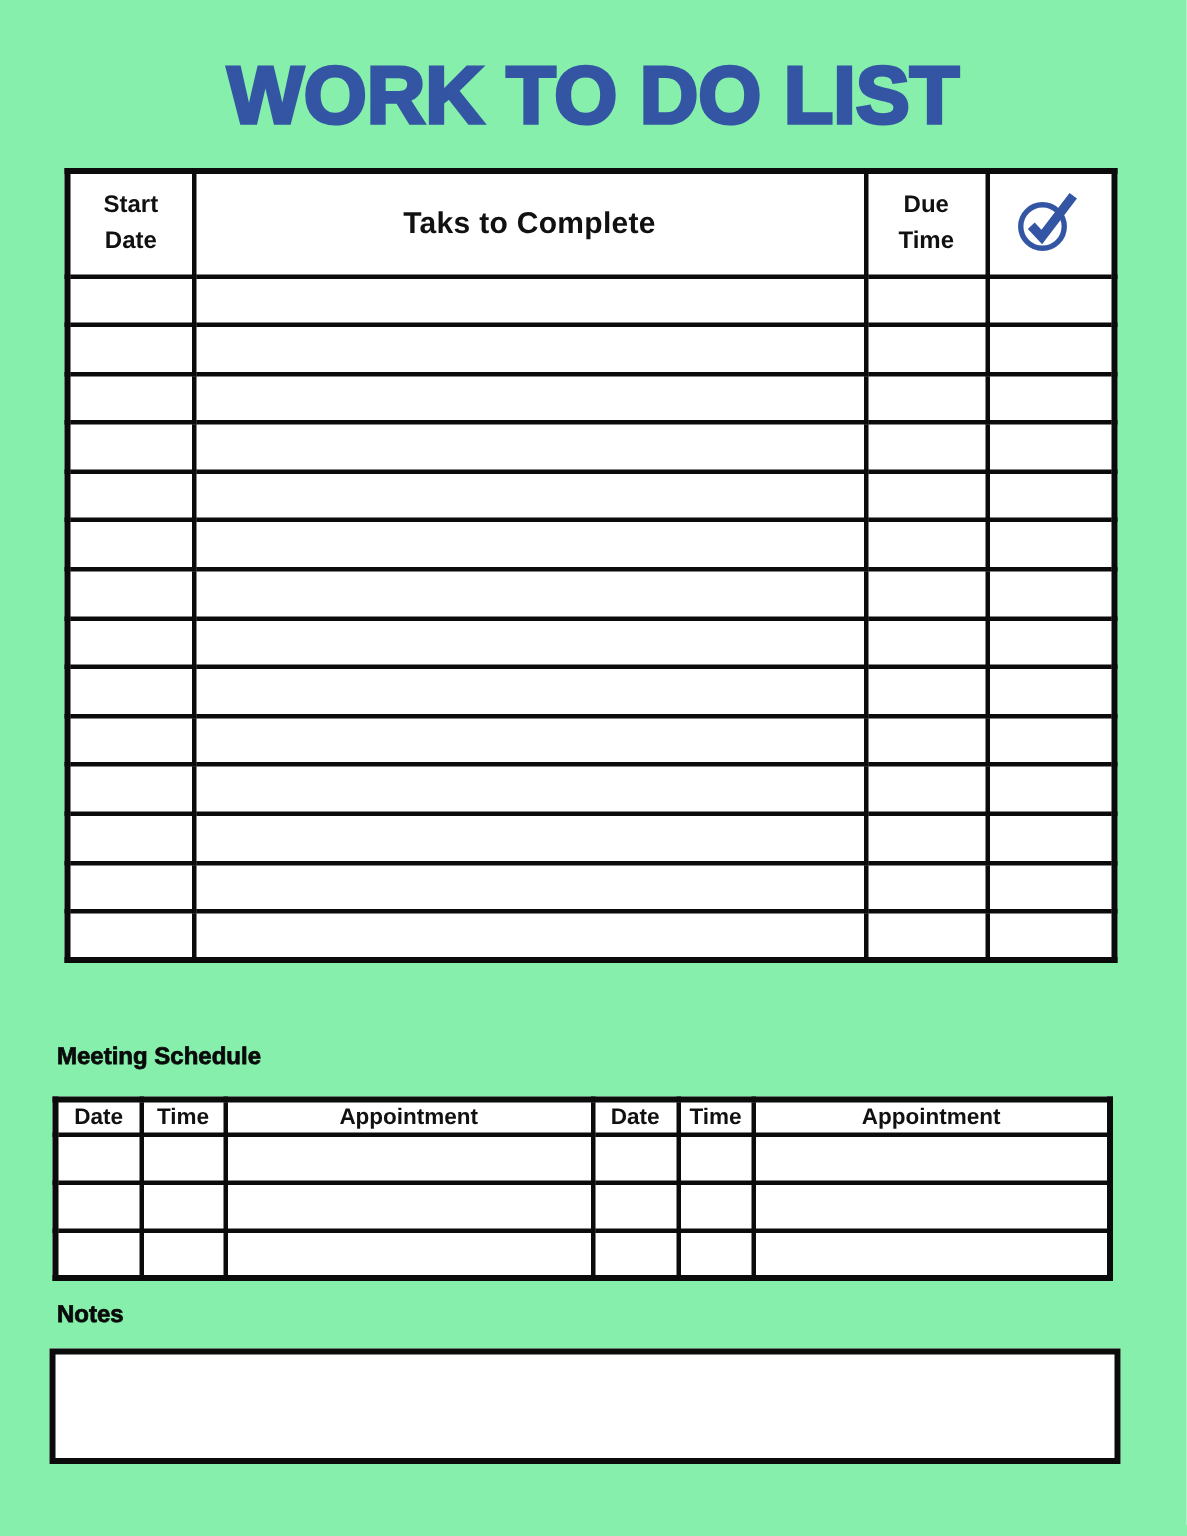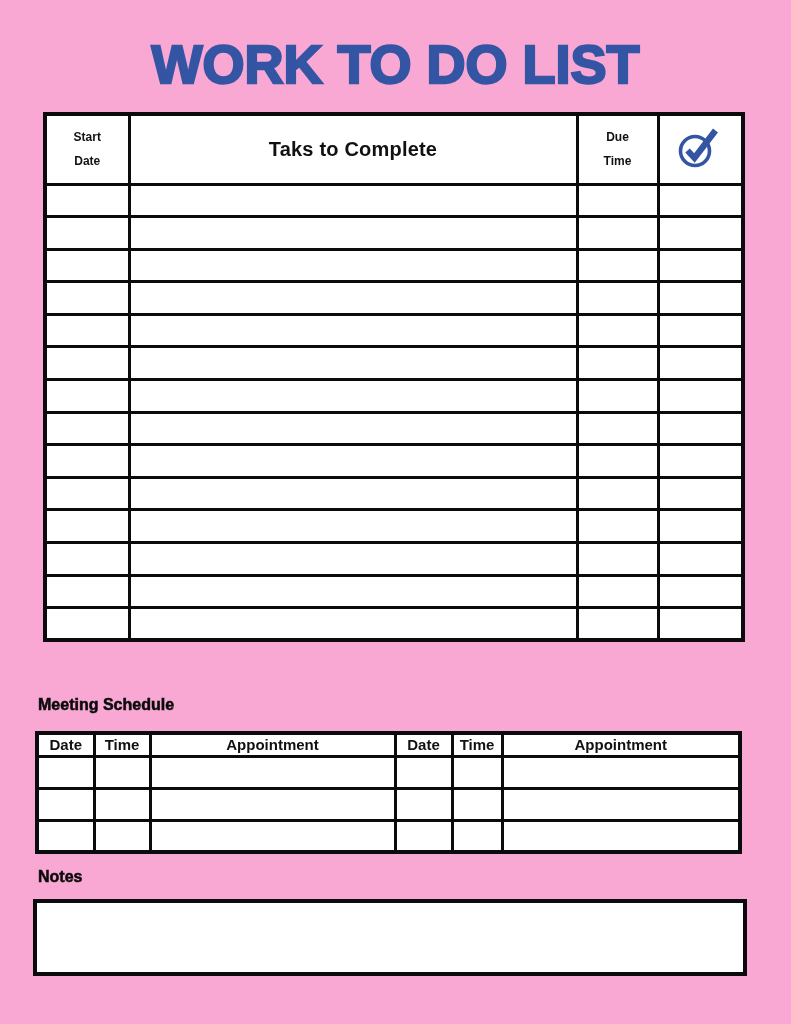--- a/index.html
+++ b/index.html
@@ -3,21 +3,21 @@
 <meta charset="utf-8">
 <style>
   * { margin:0; padding:0; box-sizing:border-box; }
   html,body { background:#ffffff; }
   body {
     width:791px; height:1024px;
     font-family:"Liberation Sans", sans-serif;
     position:relative; overflow:hidden;
     --accent:#3355a3; --line:#0b0b0b;
   }
-  .page { position:absolute; inset:0; background:#f9a8d4; }
+  .page { position:absolute; inset:0; background:#86efac; }
 
   .title {
     position:absolute; top:36px; left:0; width:100%;
     text-align:center;
     font-size:54px; line-height:56px; font-weight:900;
     letter-spacing:0px;
     color:var(--accent);
     -webkit-text-stroke:2.4px var(--accent);
   }
 
@@ -26,21 +26,21 @@
   
   .todo-table {
     position:absolute; left:43px; top:112px; width:698px;
     border:4.5px solid var(--line);
   }
   .todo-table th, .todo-table td { border:3.5px solid var(--line); }
   .todo-table thead th {
     height:70px; text-align:center; vertical-align:middle;
     font-weight:700; color:#111;
   }
-  .th-small { font-size:12px; line-height:24px;text-decoration:underline; }
+  .th-small { font-size:16px; line-height:24px;text-decoration:underline; }
   .th-small .narrow { display:inline-block; max-width:48px; }
   .th-tasks { font-size:20px; letter-spacing:0.2px; }
   .todo-table tbody td { height:32.6px; }
 
   .check-icon-svg { display:block; margin:0 auto; margin-top:-4px; }
 
   
   .section-heading {
     position:absolute; left:38px;
     font-size:16px; font-weight:700; color:#0a0a0a;

